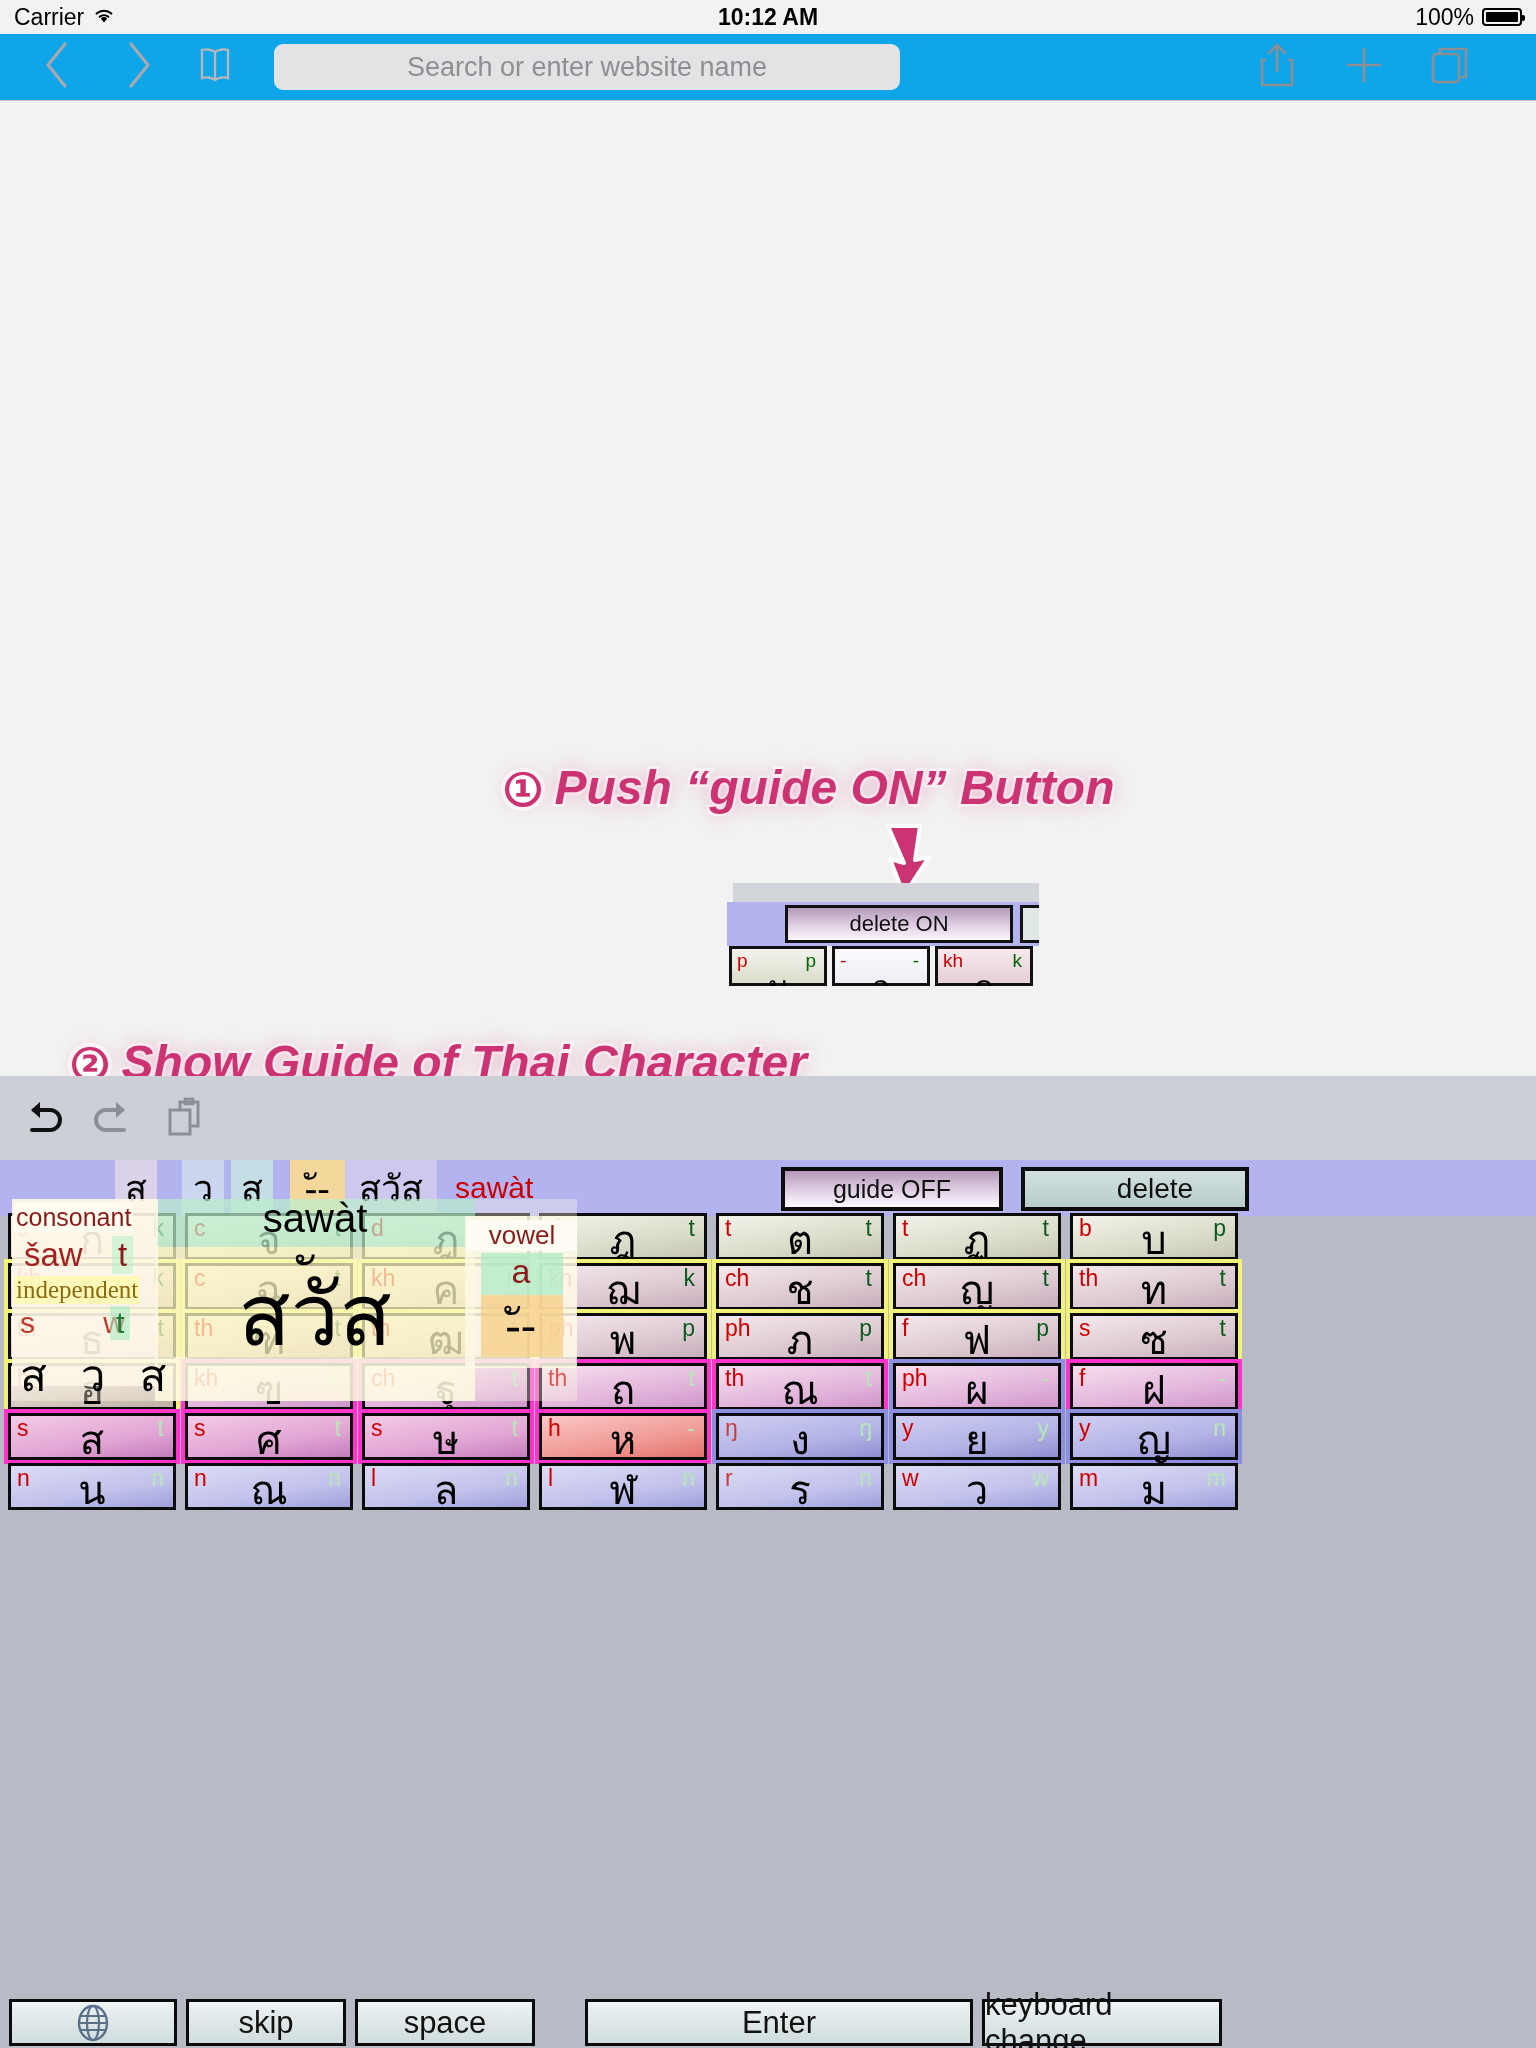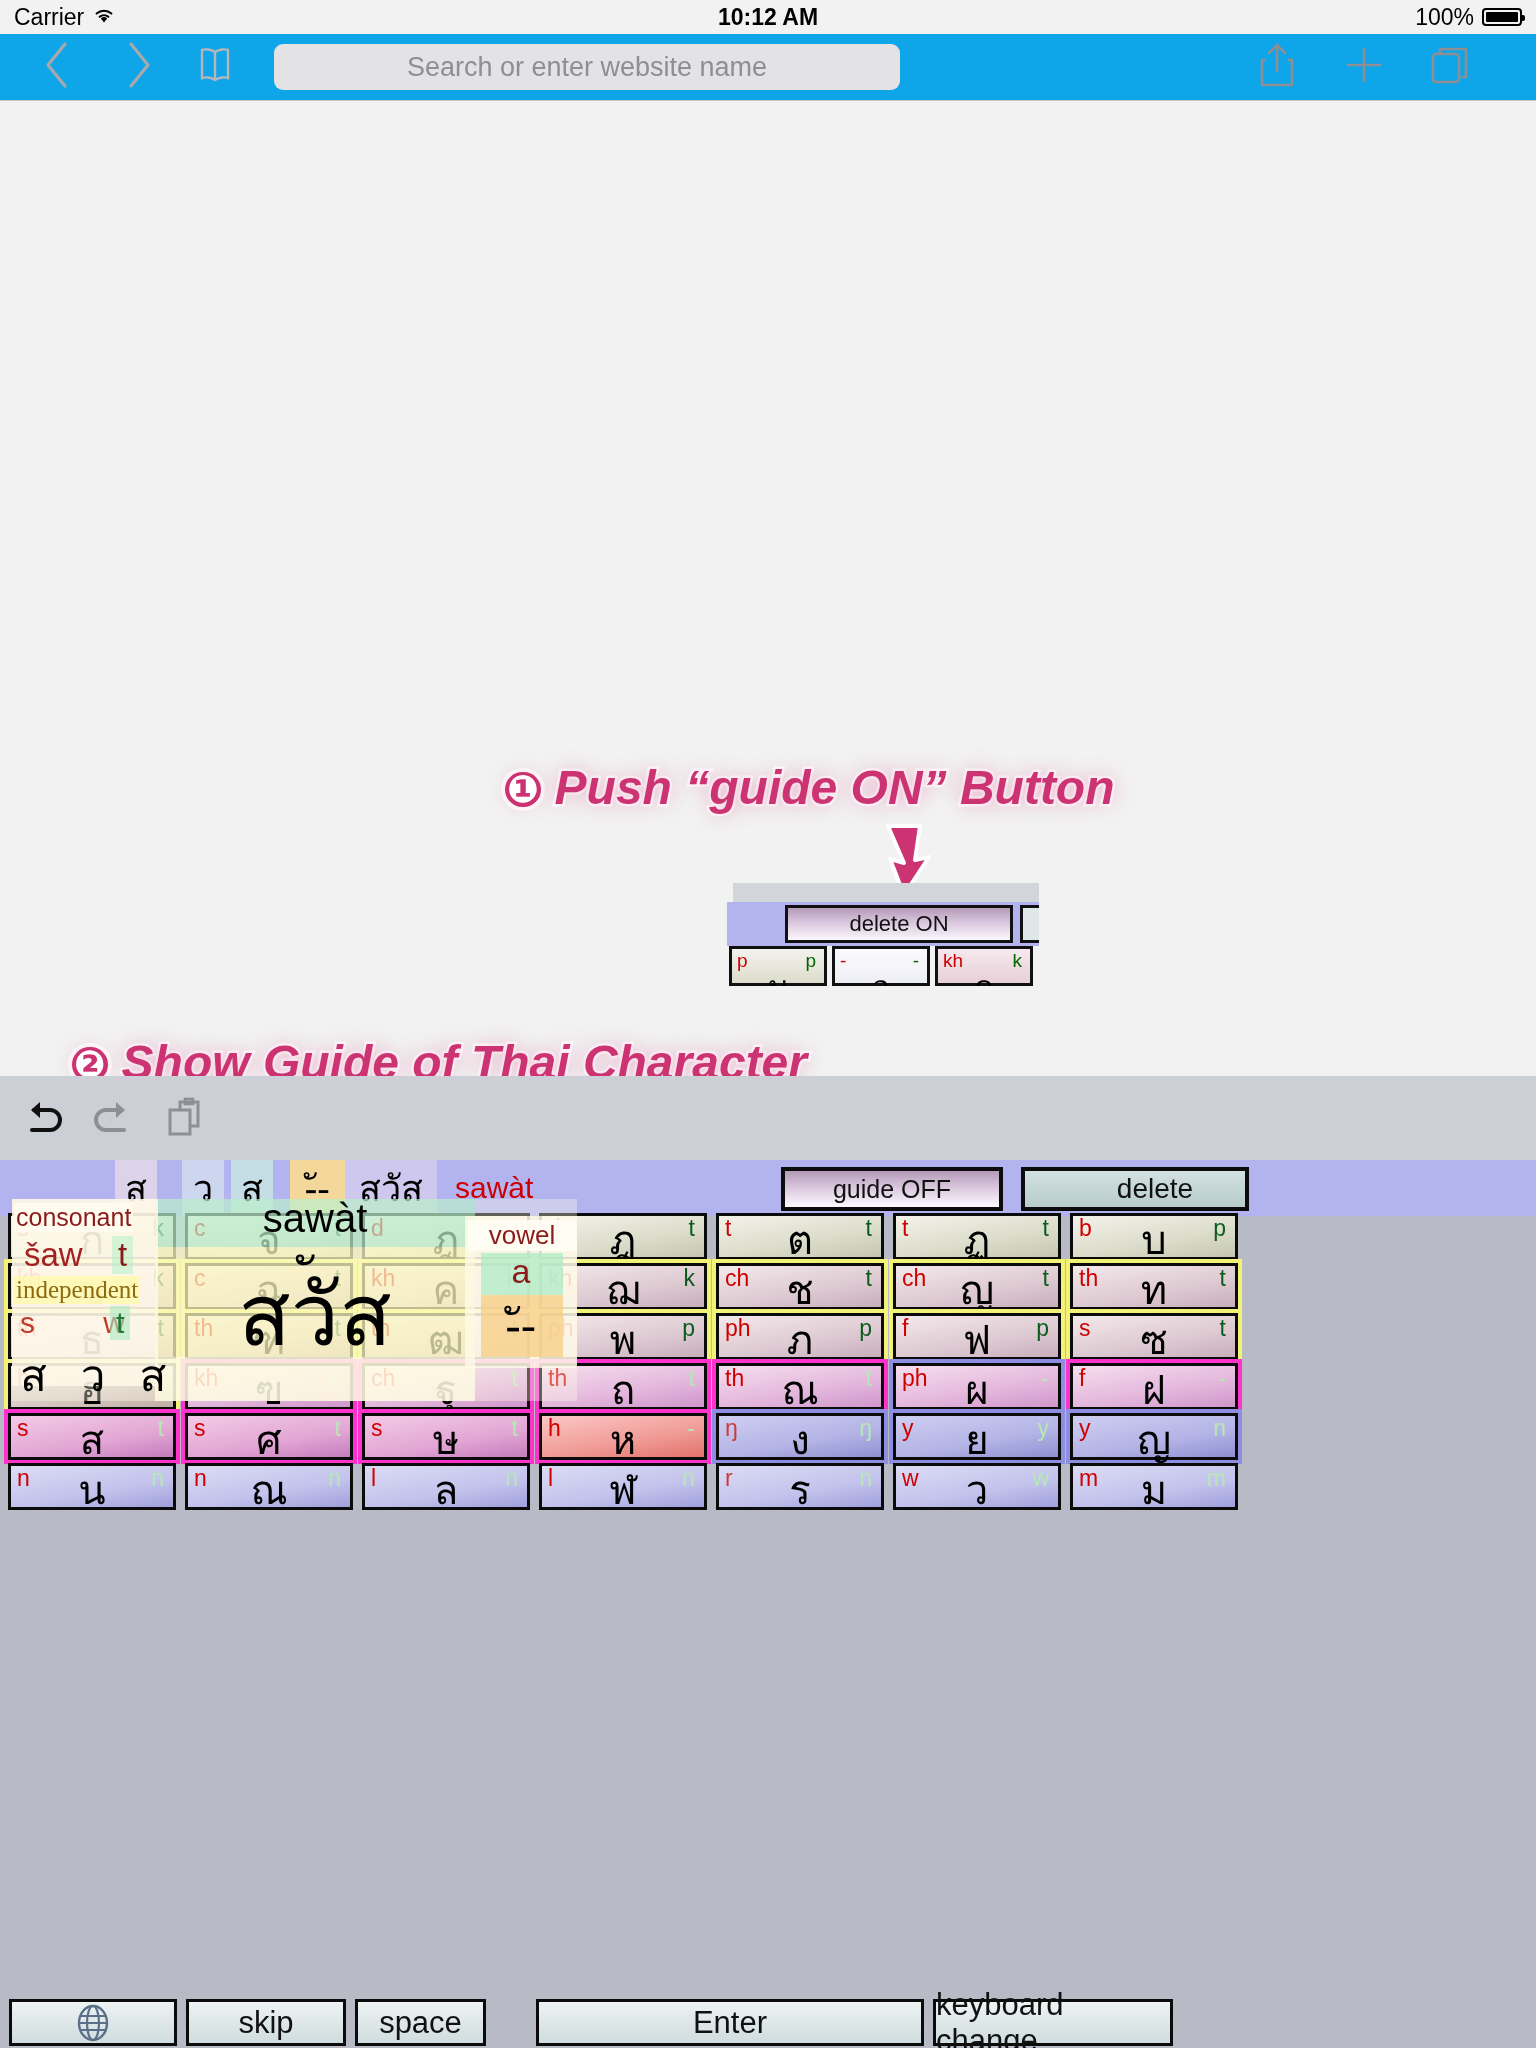--- a/index.html
+++ b/index.html
@@ -170,21 +170,21 @@
   #fn-row{position:absolute;left:0;top:1999px;width:1536px;height:49px;display:flex;padding-left:9px;}
   #fn-row .fkey{
     position:relative;height:47px;margin-right:9px;
     border:3px solid #0b0b0b;box-sizing:border-box;
     display:flex;align-items:center;justify-content:center;
     font-size:31px;color:#111;
     background:linear-gradient(180deg,#eef3f4 0%,#cfdcdd 100%);
   }
   #globe-key{width:168px;background:linear-gradient(180deg,#c8a8c8 0%,#e7d2e7 50%,#fdf9fd 100%);}
   #skip-key{width:160px;}
-  #space-key{width:131px;}
+  #space-key{width:180px;}
   #enter-key{width:388px;margin-left:41px;}
   #kbchange-key{width:240px;font-size:28px;background:linear-gradient(180deg,#f5f8f8 0%,#d5e1e2 100%);}
 
   
   #guide-overlay{position:absolute;left:0;top:1076px;width:1536px;height:1214px;pointer-events:none;}
   .ov{position:absolute;}
   #ov-left-box{left:12px;top:123px;width:146px;height:187px;background:rgba(255,248,232,0.86);}
   #ov-consonant{position:absolute;left:14px;top:127px;font-size:25px;color:#8b1a1a;background:rgba(255,252,240,0.9);padding:0 2px;}
   #ov-saw{position:absolute;left:24px;top:160px;font-size:33px;color:#a32020;}
   #ov-saw-t{position:absolute;left:112px;top:160px;font-size:33px;color:#8b1a1a;background:rgba(180,240,200,0.55);padding:0 6px;}

